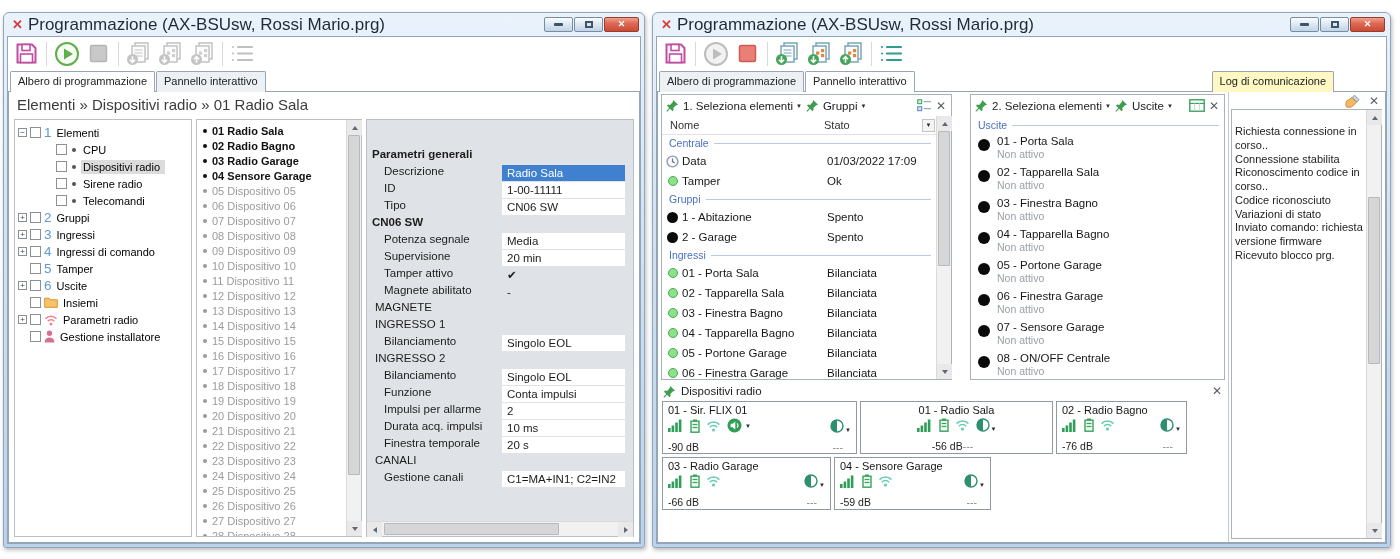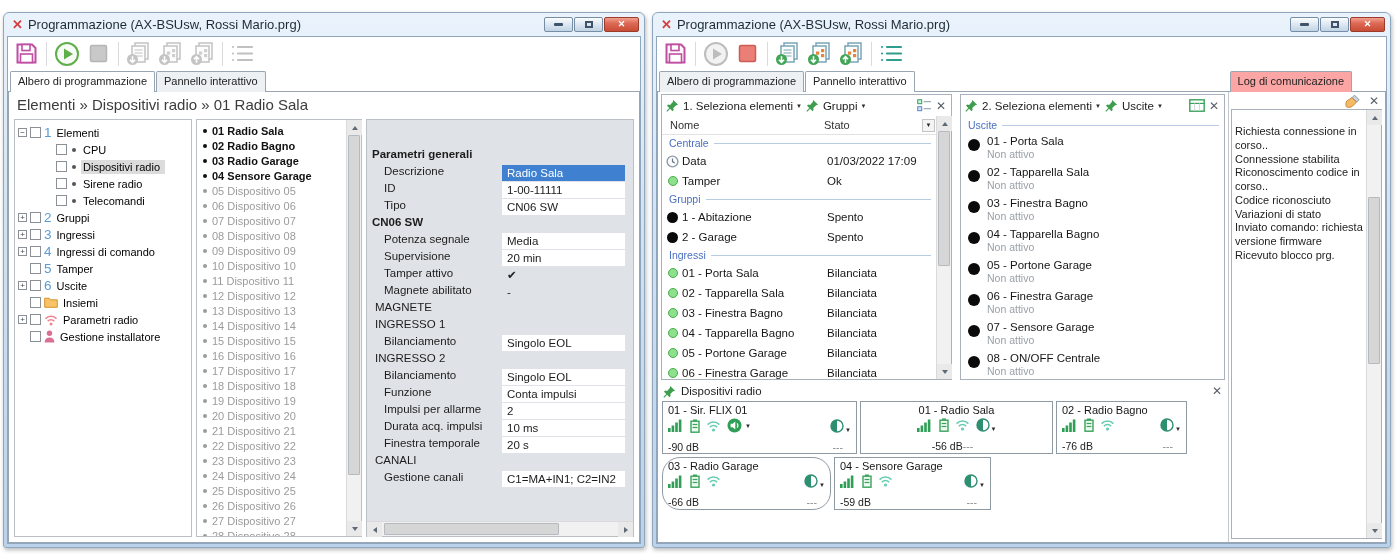--- a/index.html
+++ b/index.html
@@ -4,42 +4,42 @@
 <style>
 *{box-sizing:border-box;margin:0;padding:0}
 html,body{width:1400px;height:559px;background:#fff;font-family:"Liberation Sans",sans-serif}
 #stage{position:relative;width:1400px;height:559px;overflow:hidden;background:#fff}
 
 
 .window{position:absolute;border:1px solid #8fa6bc;border-radius:6px 6px 3px 3px;
  background:linear-gradient(180deg,#eaf3fc,#d2e2f2 40%,#bad2ea);box-shadow:1px 2px 4px rgba(0,0,0,.28);padding:0 3px 3px}
 .titlebar{height:23px;display:flex;align-items:center;gap:5px;padding:0 2px 0 5px}
 .app-x{color:#d43f3f;font-weight:bold;font-size:13px;line-height:1}
-.title-text{font-size:13px;color:#1d2b36;white-space:nowrap}
+.title-text{font-size:17px;color:#1d2b36;white-space:nowrap}
 .win-controls{margin-left:auto;display:flex;gap:1px}
 .win-btn{width:29px;height:15px;border:1px solid #768ea5;border-radius:2px;display:flex;align-items:center;justify-content:center;
  background:linear-gradient(#fcfdfe,#dfe9f3 45%,#c2d4e4);color:#45586b}
 .win-btn.close{width:35px;background:linear-gradient(#f0a18f,#dd6a56 40%,#c94c35);border-color:#9a3b2c;color:#fff}
 .glyph-min{width:9px;height:3px;background:#3f5468;border-radius:1px;display:block}
 .glyph-max{width:8px;height:7px;border:2px solid #3f5468;display:block}
 .glyph-close{font-size:9px;font-weight:bold;line-height:1}
 .client{background:#fff;border:1px solid #8fa6bc;height:508px;display:flex;flex-direction:column}
 
 
 .toolbar{height:33px;display:flex;align-items:center;gap:3px;padding:0 4px;flex:none}
 .tb-btn{width:29px;height:29px;display:flex;align-items:center;justify-content:center}
 .tb-sep{width:1px;height:24px;background:#dadada;margin:0 2px}
 
 
 .tabbar{height:21px;display:flex;align-items:flex-end;padding-left:2px;position:relative;z-index:3;flex:none}
 .tabs-main{display:flex}
 .tab{font-size:11px;color:#222;background:#edf1f4;border:1px solid #98a6b4;border-bottom:none;border-radius:2px 2px 0 0;
  padding:3px 7px;margin-right:1px;position:relative;top:1px;white-space:nowrap}
 .tab.active{background:#fff;z-index:4;padding-bottom:5px;top:1px}
-.tab.logtab{margin-left:auto;margin-right:34px;background:#fca5a5;padding-bottom:5px;z-index:4}
+.tab.logtab{margin-left:auto;margin-right:52px;background:#fef9c3;padding-bottom:5px;z-index:4}
 .content{flex:1;border:1px solid #98a6b4;background:#fff;position:relative;z-index:1;overflow:hidden}
 
 
 .breadcrumb{font-size:15px;color:#3c3c3c;padding:4px 8px 2px;white-space:nowrap}
 .cols{position:absolute;left:5px;right:5px;top:27px;bottom:5px;display:flex;gap:4px}
 .tree{width:178px;border:1px solid #bac0c6;padding:4px 0 0 3px;font-size:11px;overflow:hidden;flex:none}
 .titem{display:flex;align-items:center;height:17px;gap:3px;white-space:nowrap}
 .titem.lvl1{padding-left:26px}
 .texp{width:9px;height:9px;border:1px solid #8a9096;background:#fff;font-size:8px;line-height:7px;text-align:center;color:#444;flex:none}
 .texp.hid{visibility:hidden}
@@ -75,21 +75,21 @@
 .hthumb{position:absolute;top:1px;bottom:1px;background:#d6d6d6;border:1px solid #b4bac0;border-radius:1px}
 .tri{width:0;height:0;display:block}
 .tri.up{border-left:3.5px solid transparent;border-right:3.5px solid transparent;border-bottom:4.5px solid #5f6a75}
 .tri.down{border-left:3.5px solid transparent;border-right:3.5px solid transparent;border-top:4.5px solid #5f6a75}
 .tri.left{border-top:3.5px solid transparent;border-bottom:3.5px solid transparent;border-right:4.5px solid #5f6a75}
 .tri.right{border-top:3.5px solid transparent;border-bottom:3.5px solid transparent;border-left:4.5px solid #5f6a75}
 
 
 .rcontent{position:absolute;inset:0;display:flex}
 .rmain{flex:1;display:flex;flex-direction:column;border-right:1px solid #c4c9ce;min-width:0}
-.panels{height:288px;display:flex;gap:8px;padding:2px 3px 0 3px;flex:none}
+.panels{height:288px;display:flex;gap:18px;padding:2px 3px 0 3px;flex:none}
 .panel{border:1px solid #a9b2ba;background:#fff;display:flex;flex-direction:column;min-width:0}
 .panel1{width:291px;flex:none}
 .panel2{flex:1}
 .phead{height:21px;display:flex;align-items:center;gap:4px;padding:0 5px 0 4px;font-size:11.5px;color:#1c1c1c;flex:none}
 .pmenu{display:inline-flex;align-items:center;gap:3px;white-space:nowrap}
 .caret{font-size:6px;color:#2b2b2b;line-height:1}
 .sp{flex:1}
 .phx{color:#5a6068;font-size:12px;line-height:1}
 .p1wrap{flex:1;display:flex;min-height:0}
 .p1rows{flex:1;overflow:hidden;min-width:0}
@@ -1043,21 +1043,21 @@
                           </svg>
                         </span>
                         <span class="caret">▼</span>
                       </span>
                     </div>
                     <div class="card-bot">
                       <span>-76 dB</span>
                       <span class="card-lvl">---</span>
                     </div>
                   </div>
-                  <div class="card" style="width: 169px; border-radius: 18px;">
+                  <div class="card" style="width: 169px;">
                     <div class="card-title">03 - Radio Garage</div>
                     <div class="card-ic">
                       <span class="icn">
                         <svg width="16" height="13" viewBox="0 0 16 13">
                           <g fill="#2f9e57">
                             <rect x="0" y="9" width="2.6" height="4"></rect>
                             <rect x="3.6" y="6.5" width="2.6" height="6.5"></rect>
                             <rect x="7.2" y="3.5" width="2.6" height="9.5"></rect>
                             <rect x="10.8" y="0.5" width="2.6" height="12.5"></rect>
                           </g>

